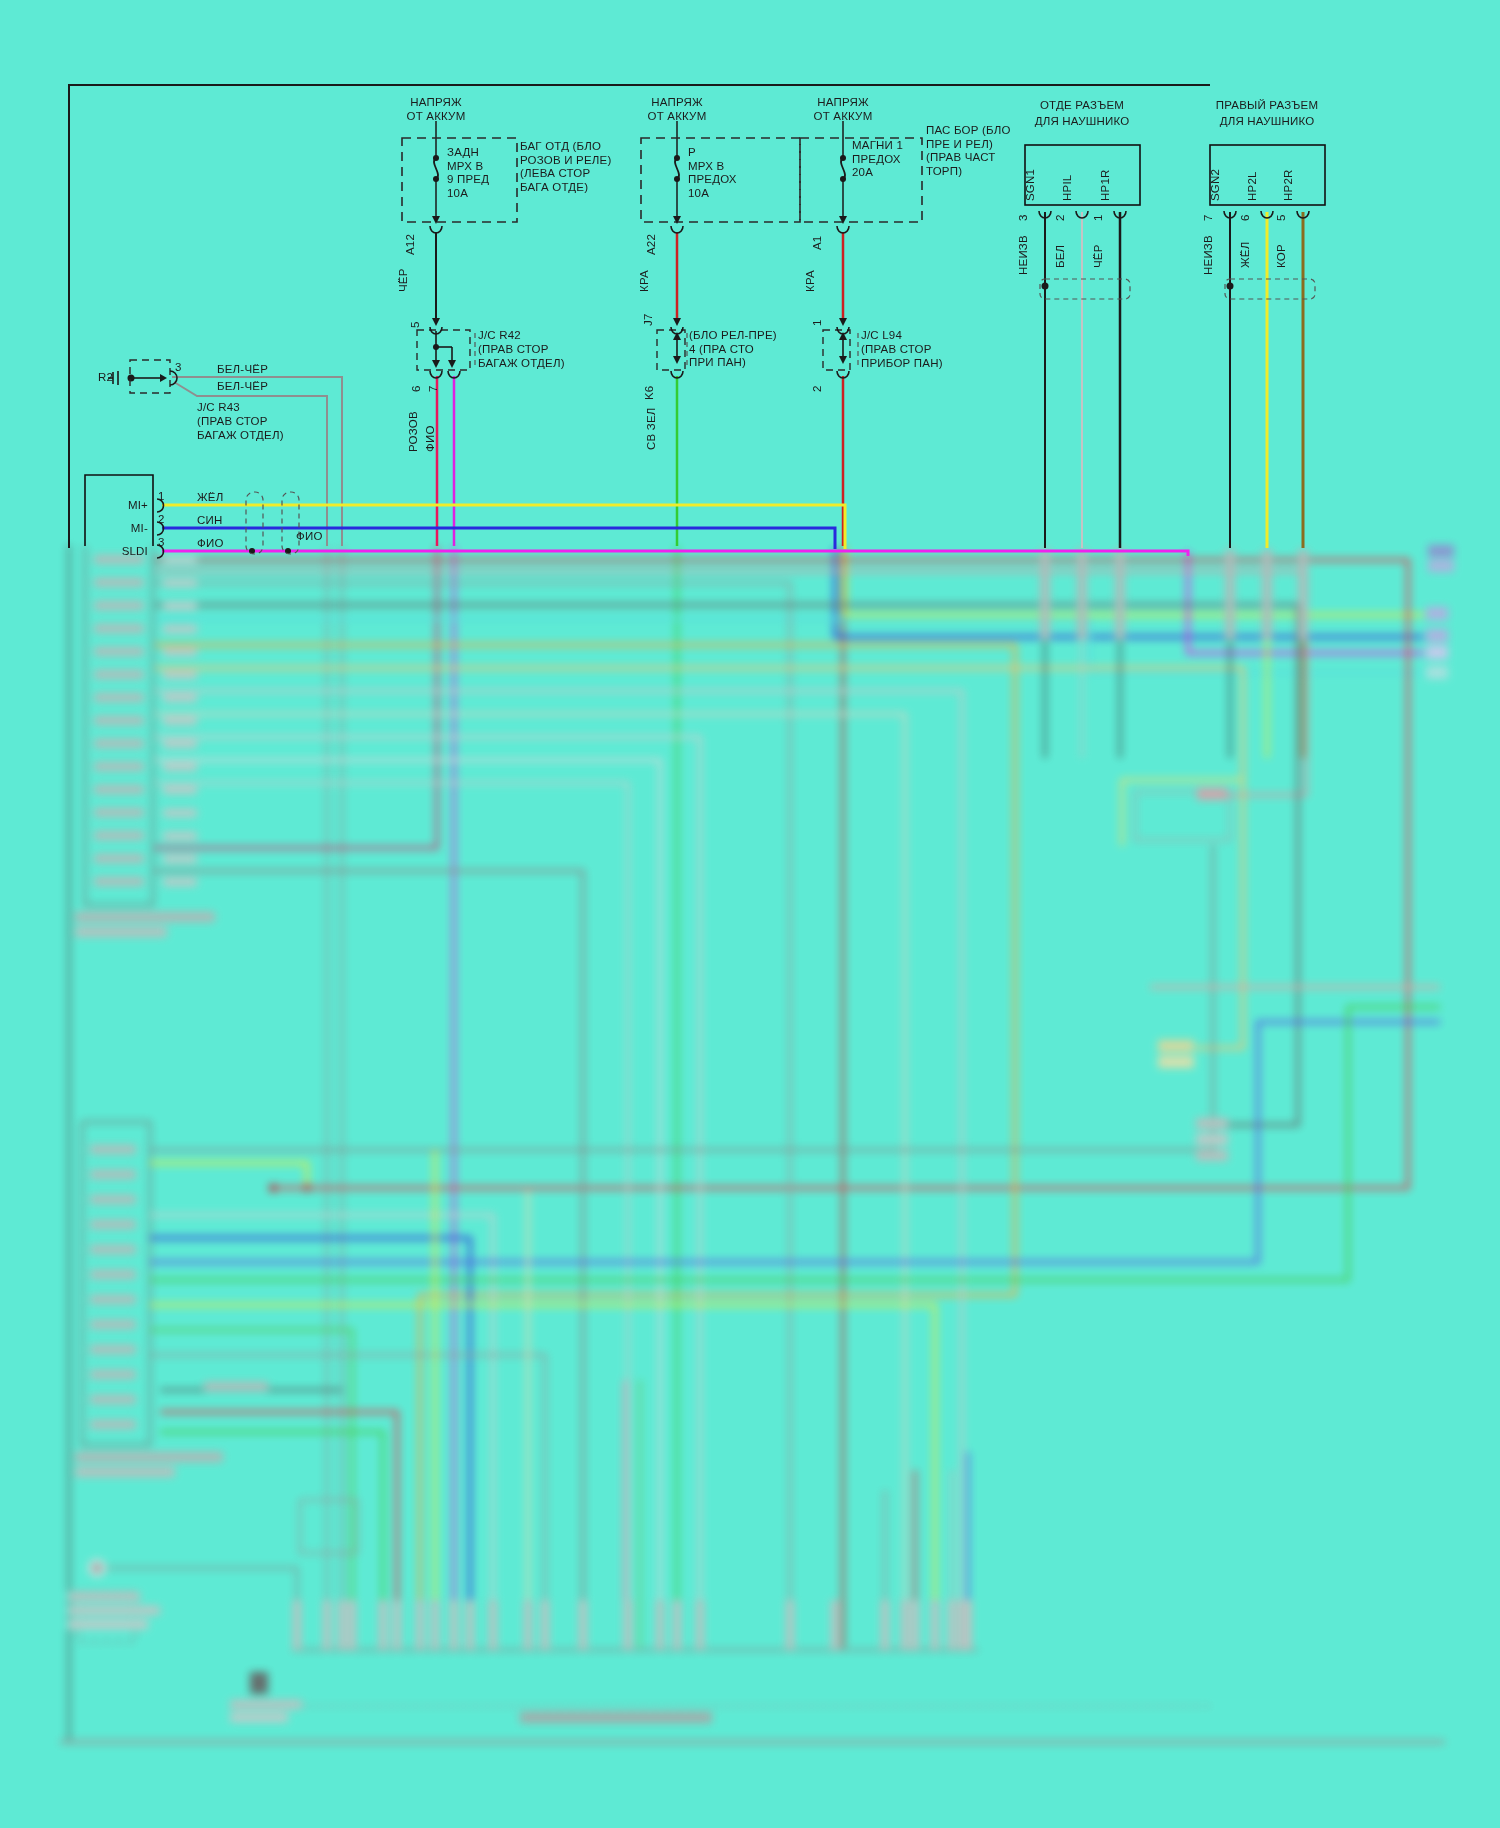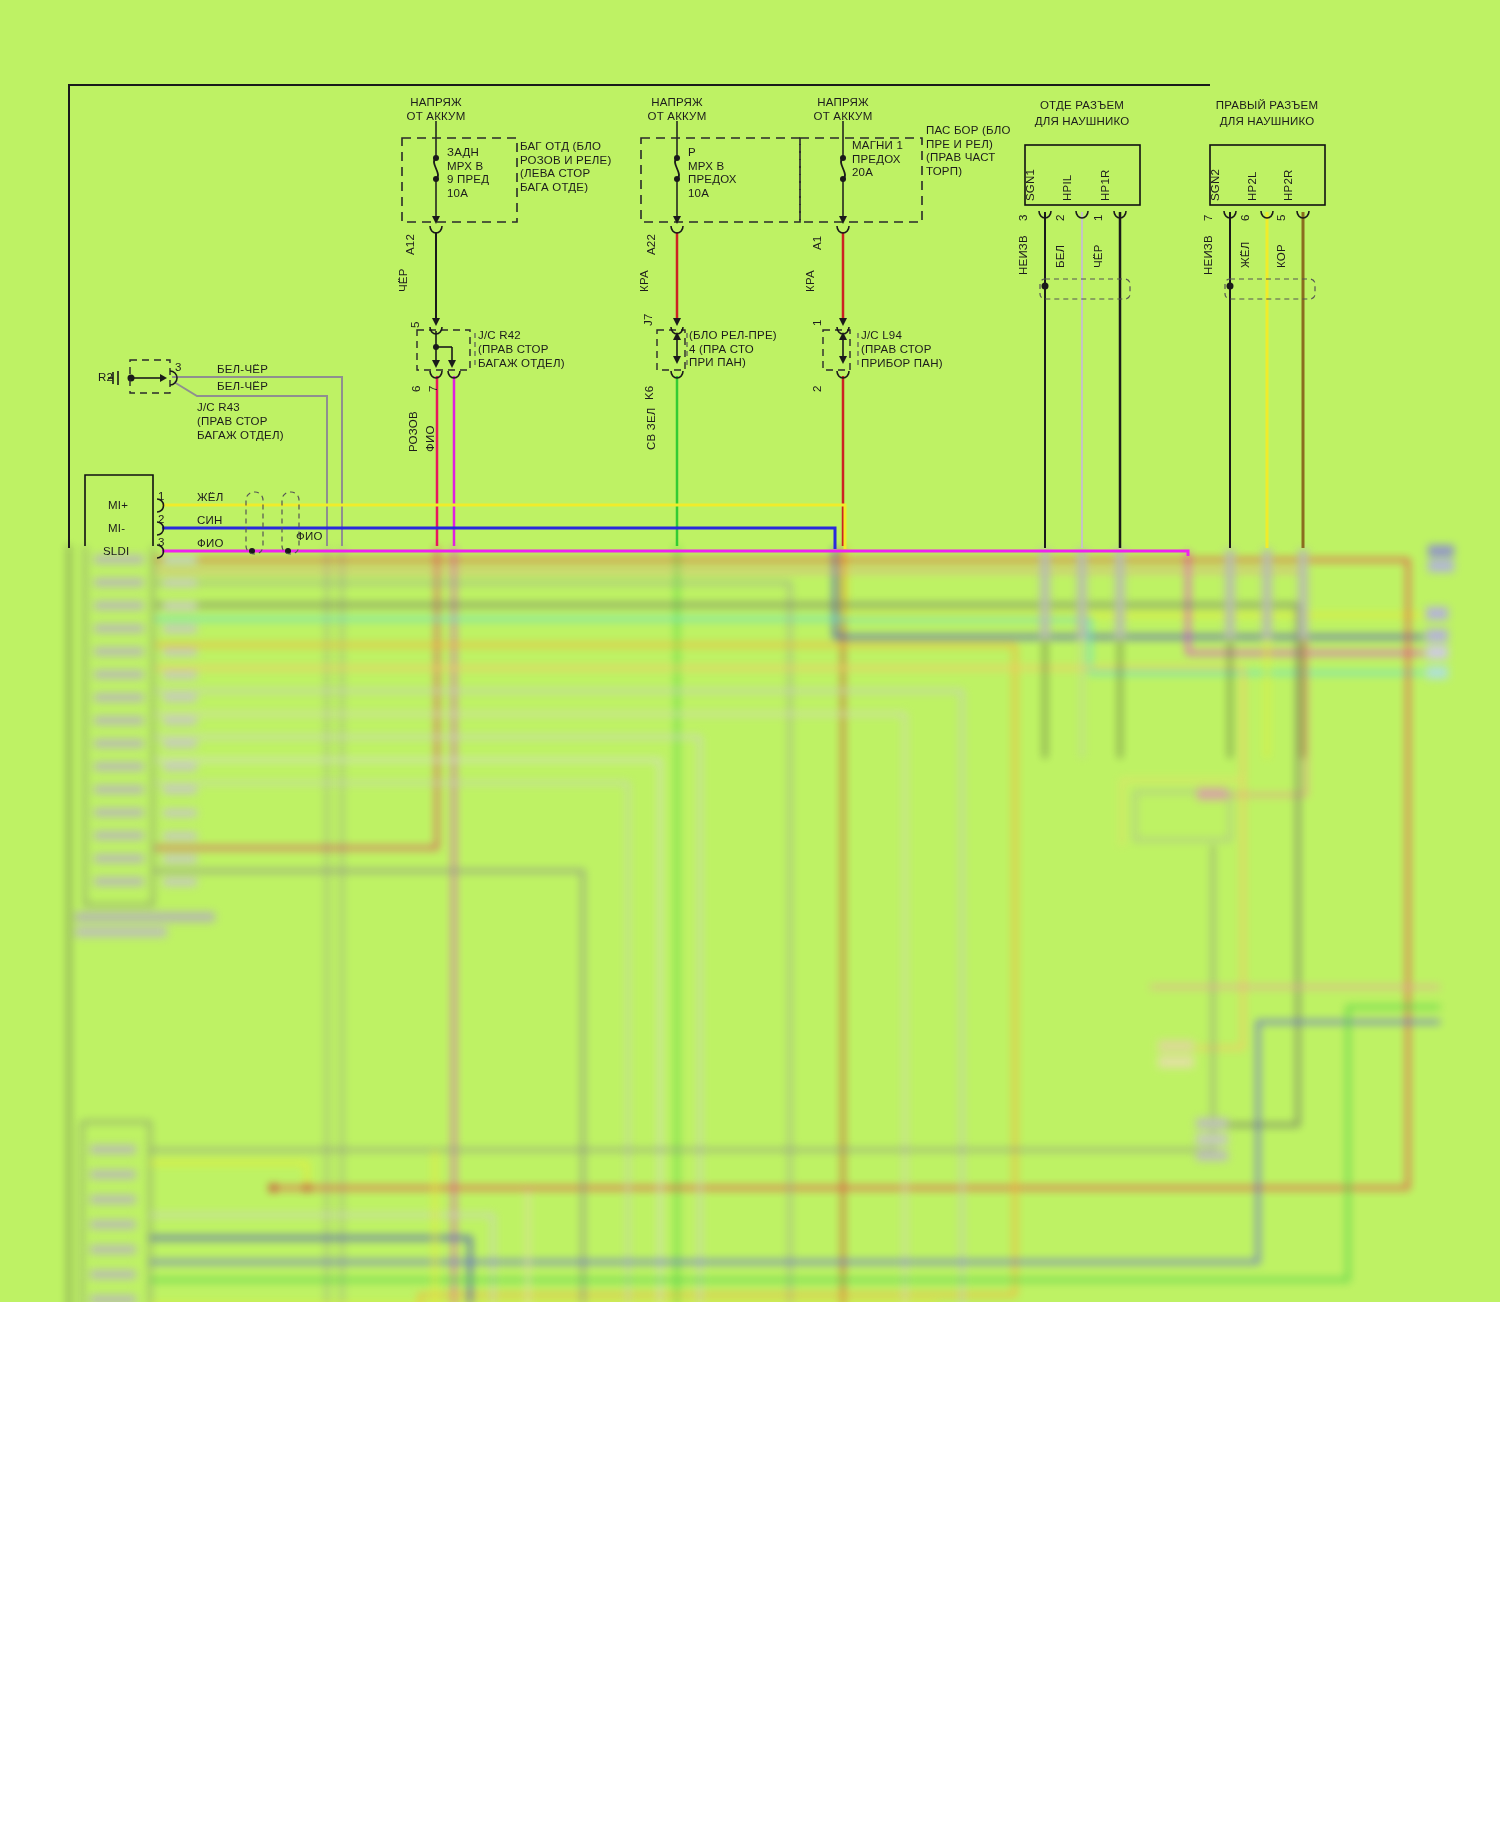--- a/index.html
+++ b/index.html
@@ -1,23 +1,23 @@
 <!DOCTYPE html>
 <html><head>
 <meta charset="utf-8">
 <style>
   html,body{margin:0;padding:0;background:#fff;}
-  .page{position:relative;width:1500px;height:1302px;background:#bef264;overflow:hidden;
+  .page{position:relative;width:1500px;height:1828px;background:#5eead4;overflow:hidden;
         font-family:"Liberation Sans",sans-serif;}
   svg{position:absolute;left:0;top:0;}
   .blurlayer{filter:blur(4.2px);opacity:.92;}
   .lbl{position:absolute;font-size:11.5px;color:#1c1c1c;white-space:pre-line;line-height:13.5px;letter-spacing:.2px;}
   .rot{transform-origin:0 100%;transform:rotate(-90deg);white-space:nowrap;height:13px;line-height:13px;}
   .ctr{text-align:center;}
-  .rt{text-align:left;}
+  .rt{text-align:right;}
 </style>
 </head>
 <body>
 
 <div class="page">
 
   <svg class="blurlayer" width="1500" height="1828">
     <g id="gblur">
         <polyline points="69,545 69,1741" fill="none" stroke="#444444" stroke-width="2"></polyline>
         <polyline points="60,1742 1445,1742" fill="none" stroke="#9a9a9a" stroke-width="3.5"></polyline>

